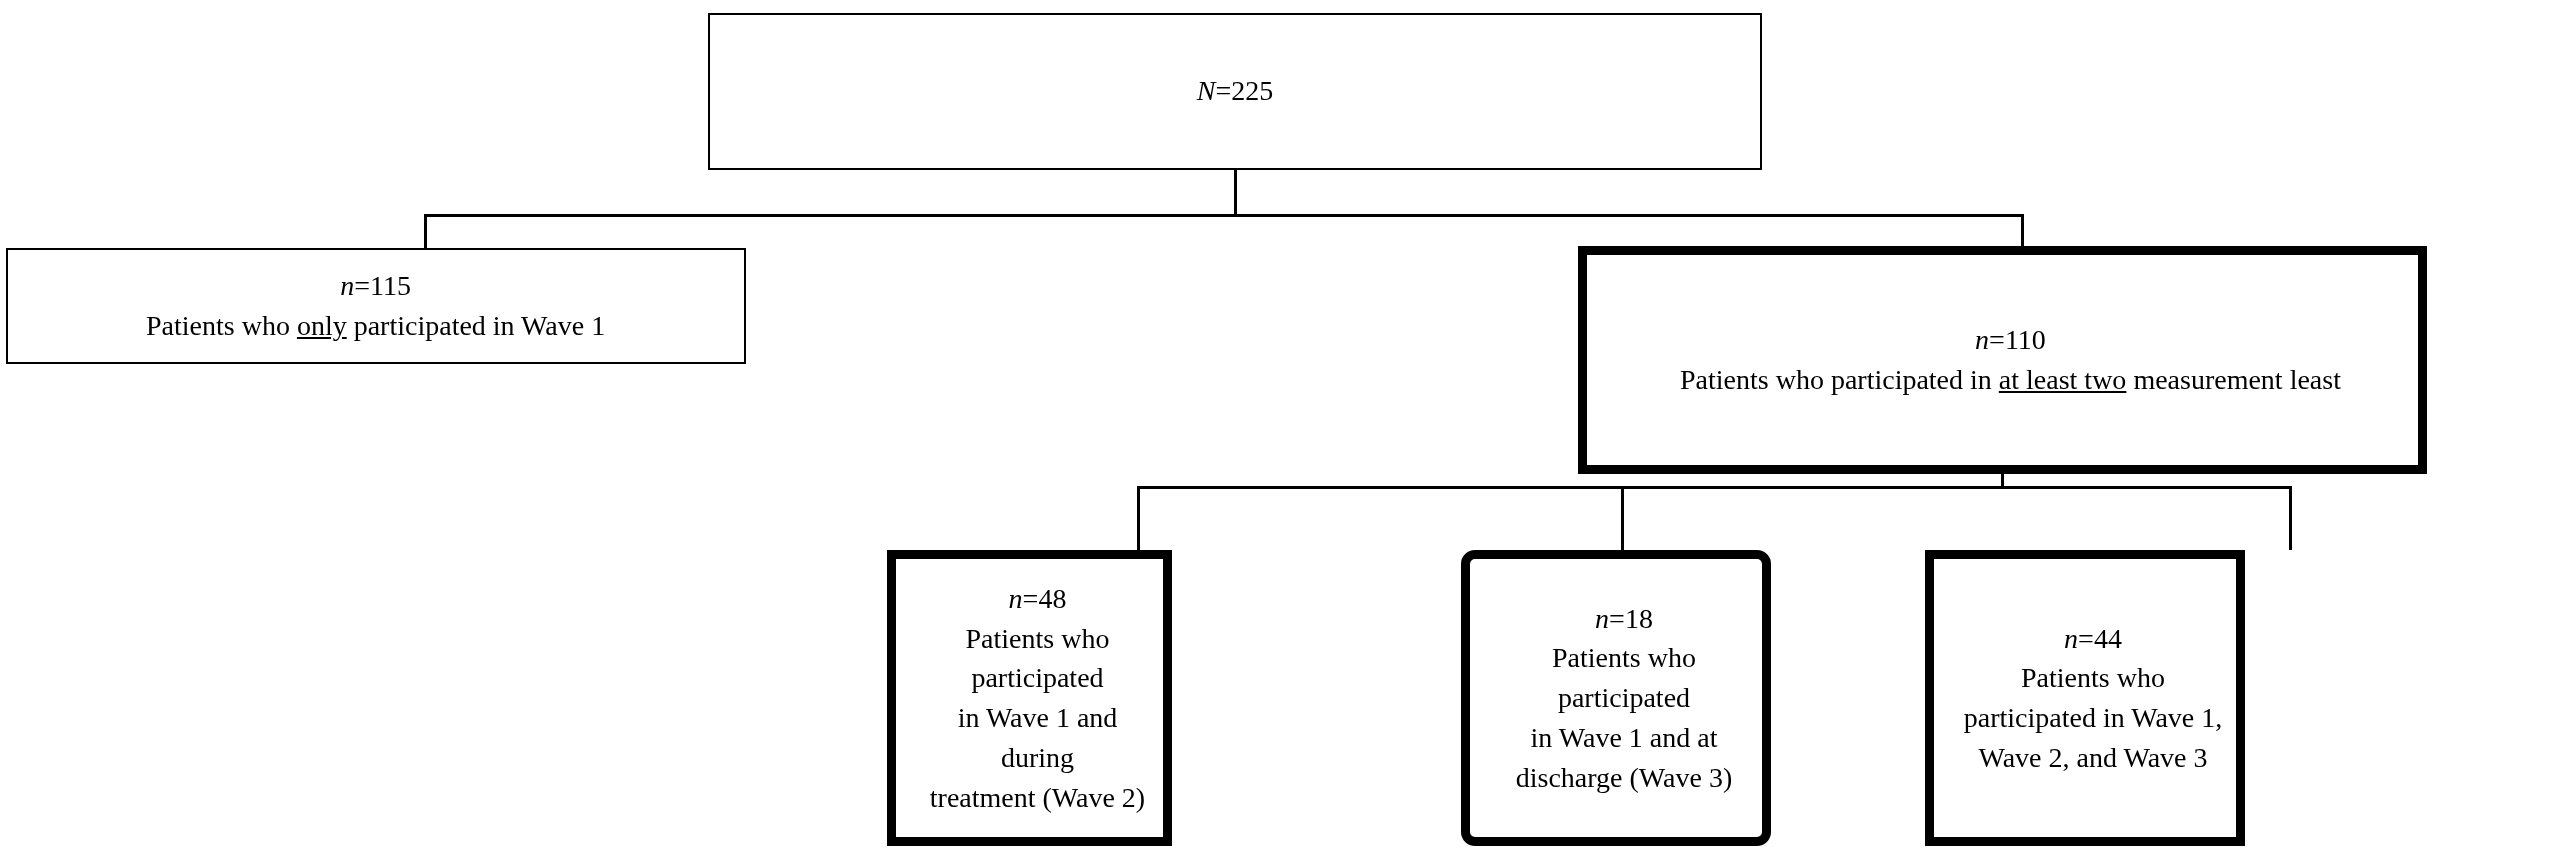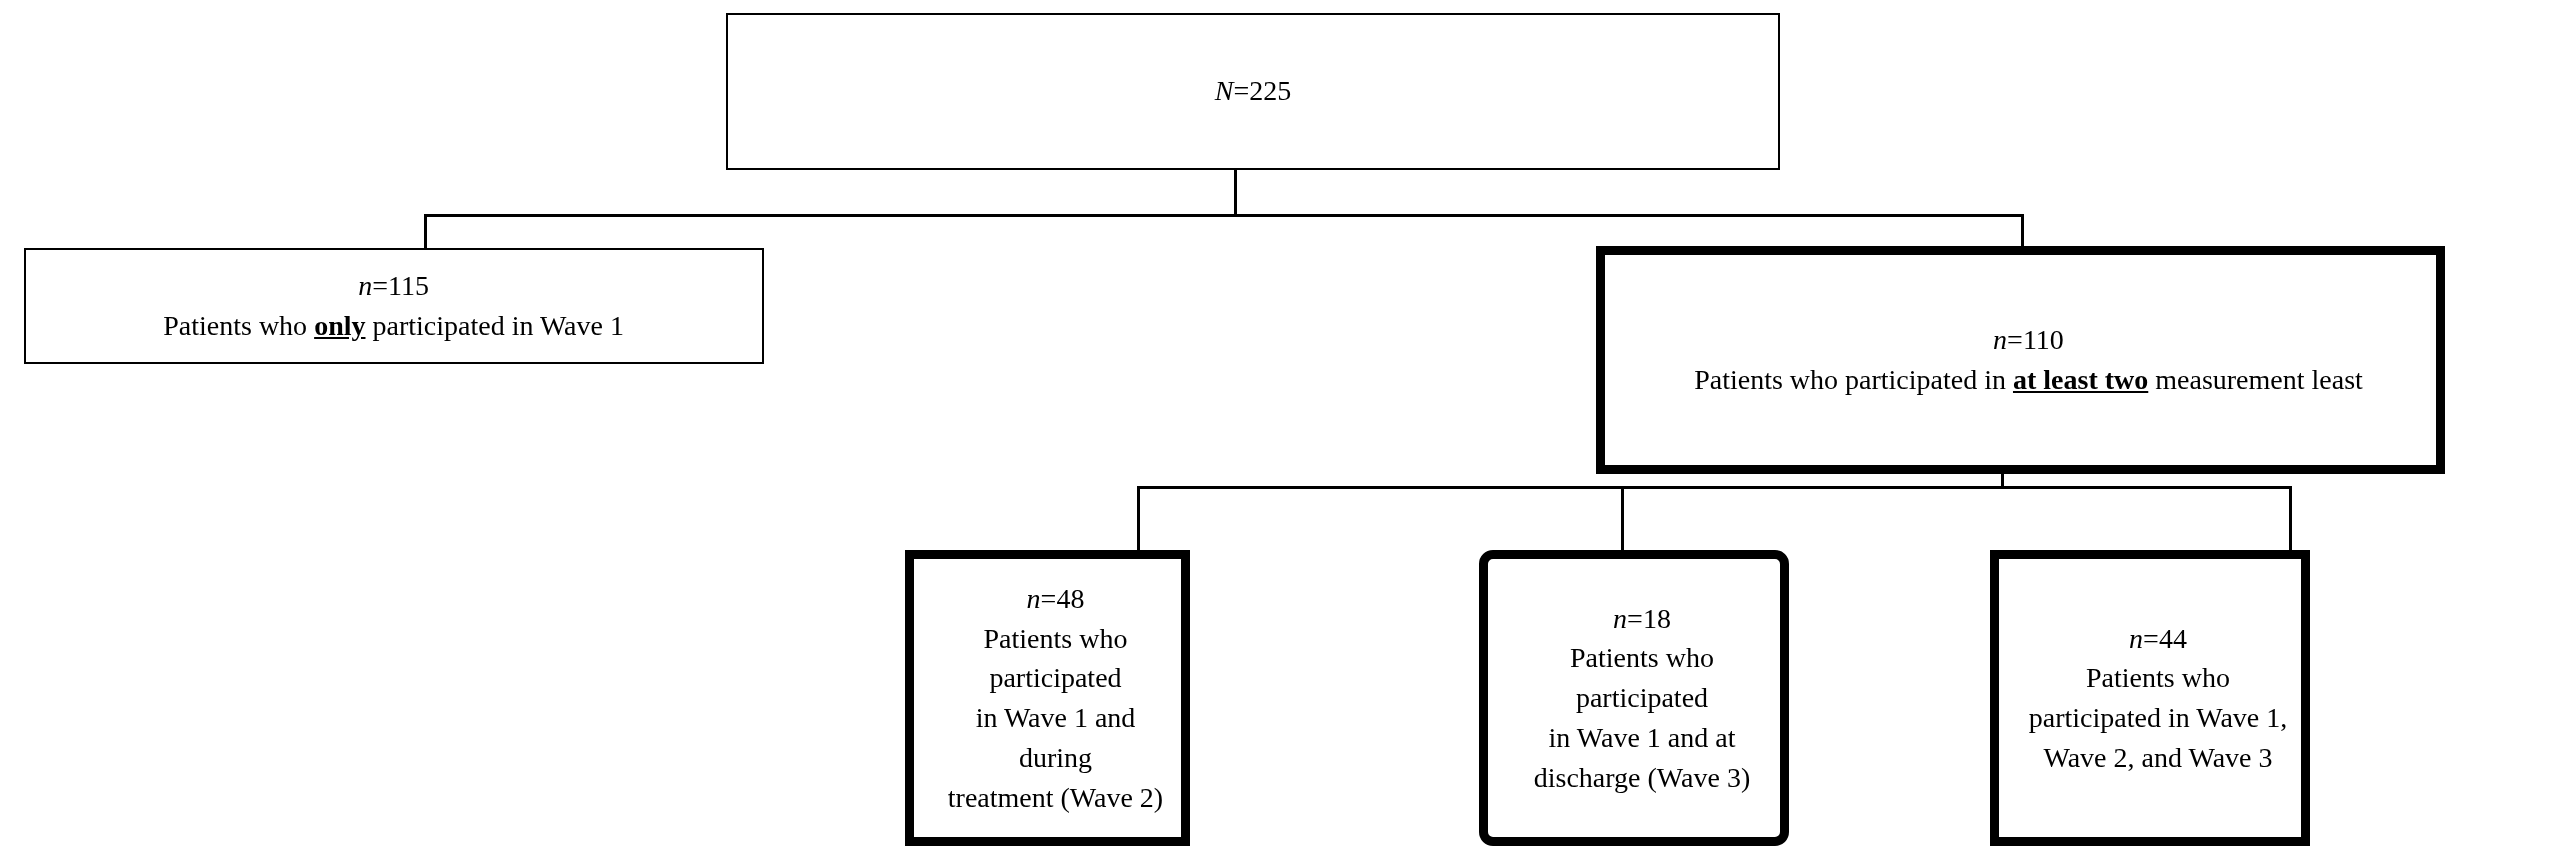--- a/index.html
+++ b/index.html
@@ -25,21 +25,20 @@
   .node {
     position: absolute;
     box-sizing: border-box;
     background: #ffffff;
     display: flex;
     flex-direction: column;
     align-items: center;
     justify-content: center;
     text-align: center;
     color: #000000;
-    margin-left: 18px;
   }
   .node.thin {
     border: 2.8px solid #000000;
   }
   .node.thick {
     border: 9px solid #000000;
     padding-left: 16px;
   }
 
   .node-count {
@@ -49,21 +48,21 @@
   }
   .node-count .sym {
     font-style: italic;
   }
   .node-label {
     font-size: 28px;
     line-height: 1.42;
     padding: 0 7px;
   }
   .node-label .emph {
-    font-weight: bold;
+    font-weight: normal;
     text-decoration: underline;
   }
 
   
   .node.wide .node-label {
     white-space: nowrap;
   }
 
   
   .lineV {
@@ -124,21 +123,21 @@
 
   <div class="node thick" style="left:1461px; top:550px; width:310px; height:296px;border-radius:14px;">
     <div class="node-count">
       <span class="sym">n</span><span>=</span><span>18</span>
     </div>
     <div class="node-label">Patients who participated</div>
     <div class="node-label">in Wave 1 and at</div>
     <div class="node-label">discharge (Wave 3)</div>
   </div>
 
-  <div class="node thick" style="left:1972px; top:550px; width:320px; height:296px;">
+  <div class="node thick" style="left:1925px; top:550px; width:320px; height:296px;">
     <div class="node-count">
       <span class="sym">n</span><span>=</span><span>44</span>
     </div>
     <div class="node-label">Patients who</div>
     <div class="node-label">participated in Wave 1,</div>
     <div class="node-label">Wave 2, and Wave 3</div>
   </div>
 
 </div>
 

